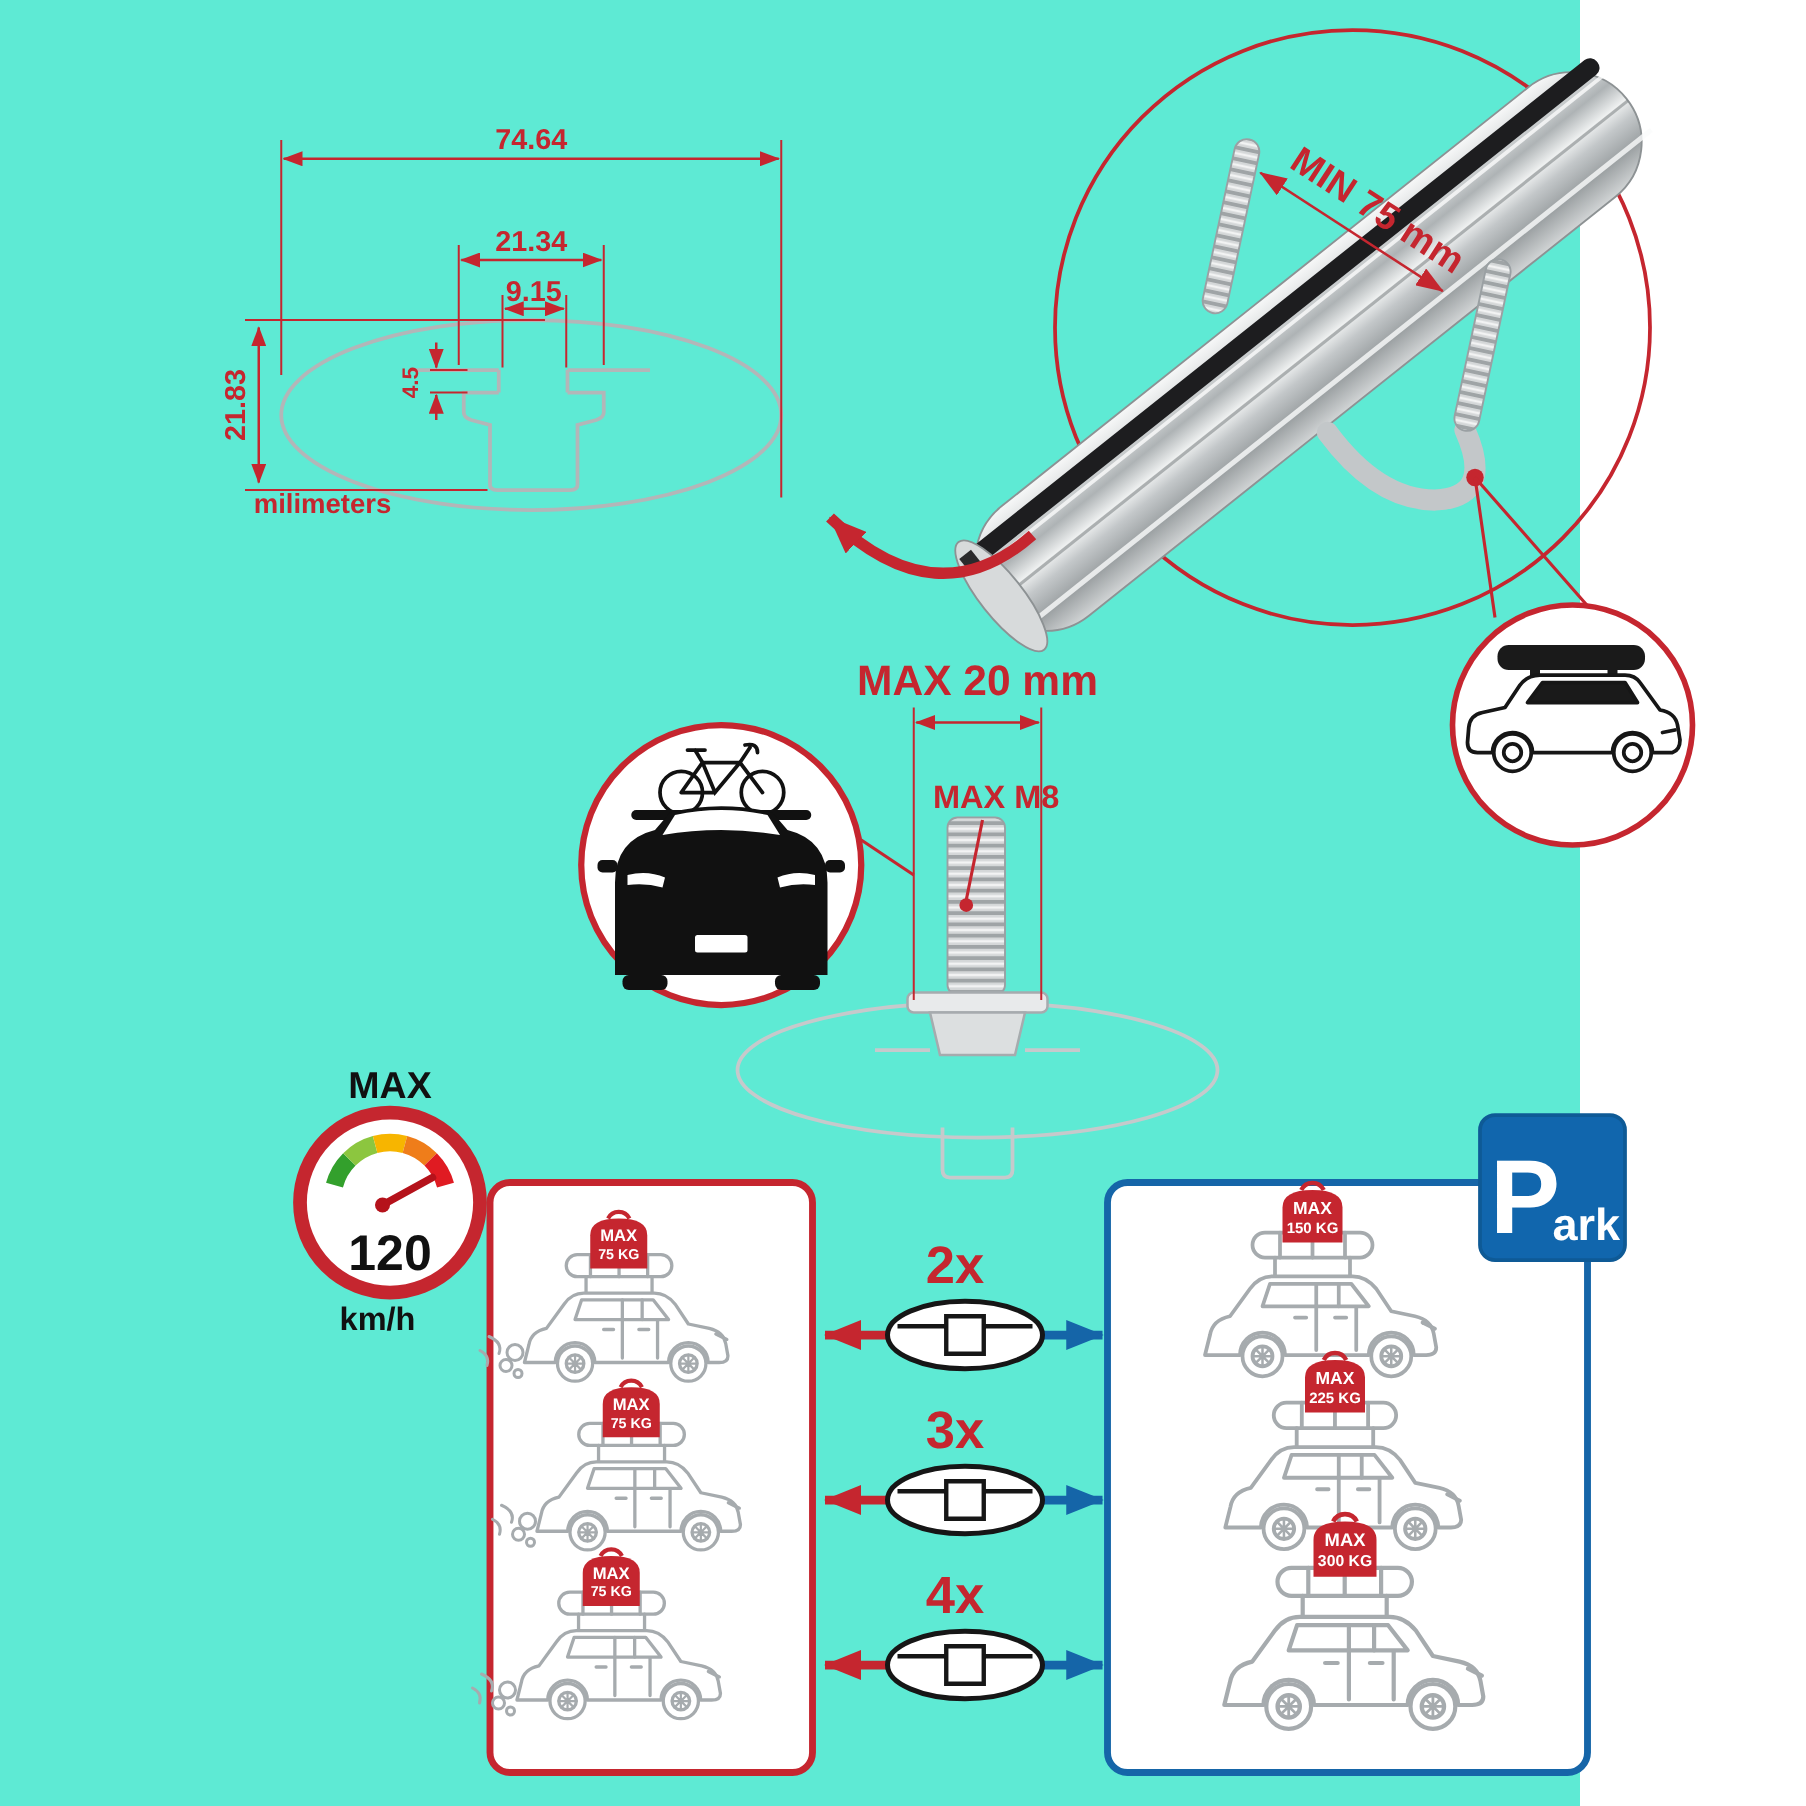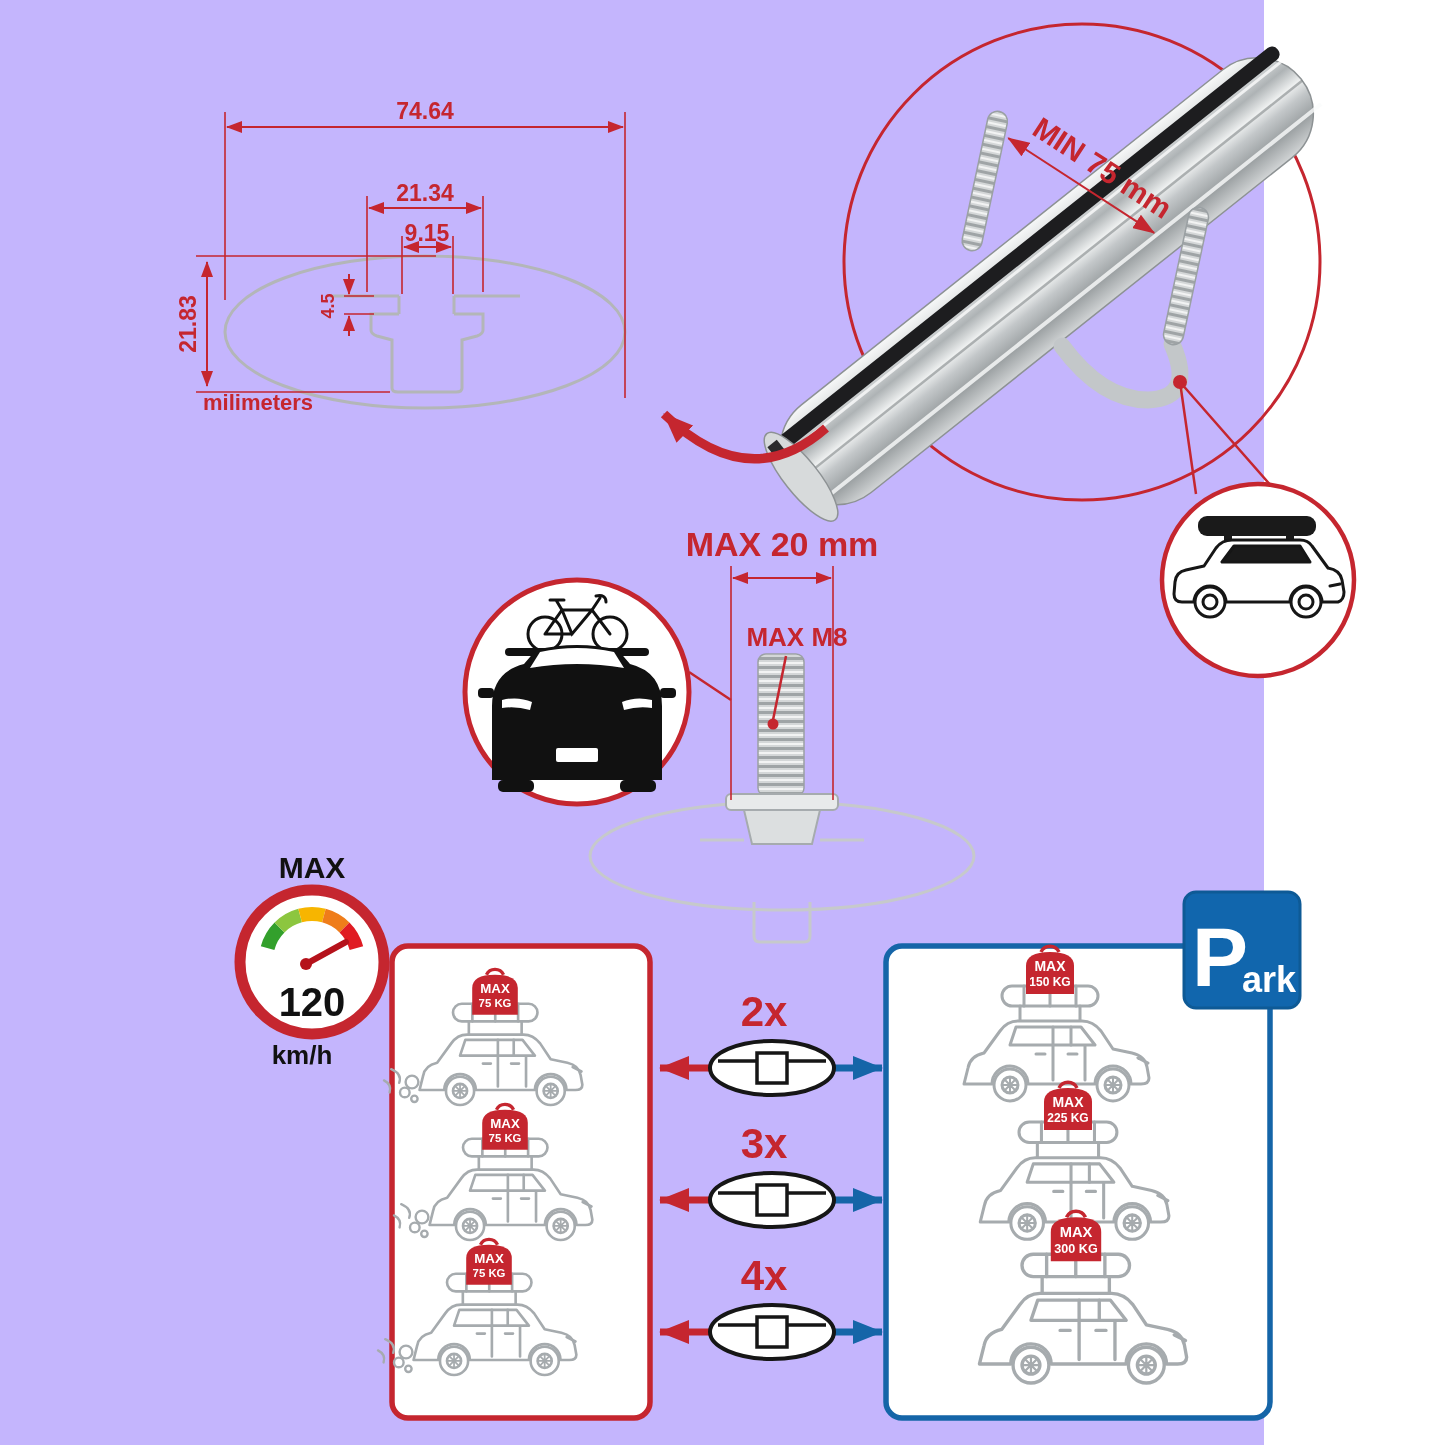--- a/index.html
+++ b/index.html
@@ -4,21 +4,21 @@
 <style>
   :root{
     --red:#c5262f;
     --blue:#1565a8;
     --gray:#b3b6b8;
     --grayl:#c6c9cb;
     --cargray:#a6abae;
     --dark:#161616;
   }
   html,body{margin:0;padding:0;background:#ffffff;}
-  .stage{width:1264px;height:1445px;position:relative;background:#c4b5fd;text-align:right;}
+  .stage{width:1264px;height:1445px;position:relative;background:#5eead4;text-align:right;}
   text{font-family:"Liberation Sans", sans-serif;}
   .dim{stroke:var(--red);stroke-width:2;fill:none;}
   .dimthin{stroke:var(--red);stroke-width:1.6;fill:none;}
   .dimtxt{fill:var(--red);font-weight:700;font-size:23px;text-anchor:middle;}
   .dimtxt-sm{fill:var(--red);font-weight:700;font-size:18px;text-anchor:middle;}
   .redtxt{fill:var(--red);font-weight:700;}
   .gray{stroke:var(--gray);stroke-width:3;fill:none;}
   .grayl{stroke:var(--grayl);stroke-width:3;fill:none;}
   .car{stroke:var(--cargray);stroke-width:3;fill:#ffffff;stroke-linejoin:round;stroke-linecap:round;}
   .blackline{stroke:var(--dark);stroke-width:3;fill:#ffffff;stroke-linejoin:round;stroke-linecap:round;}

